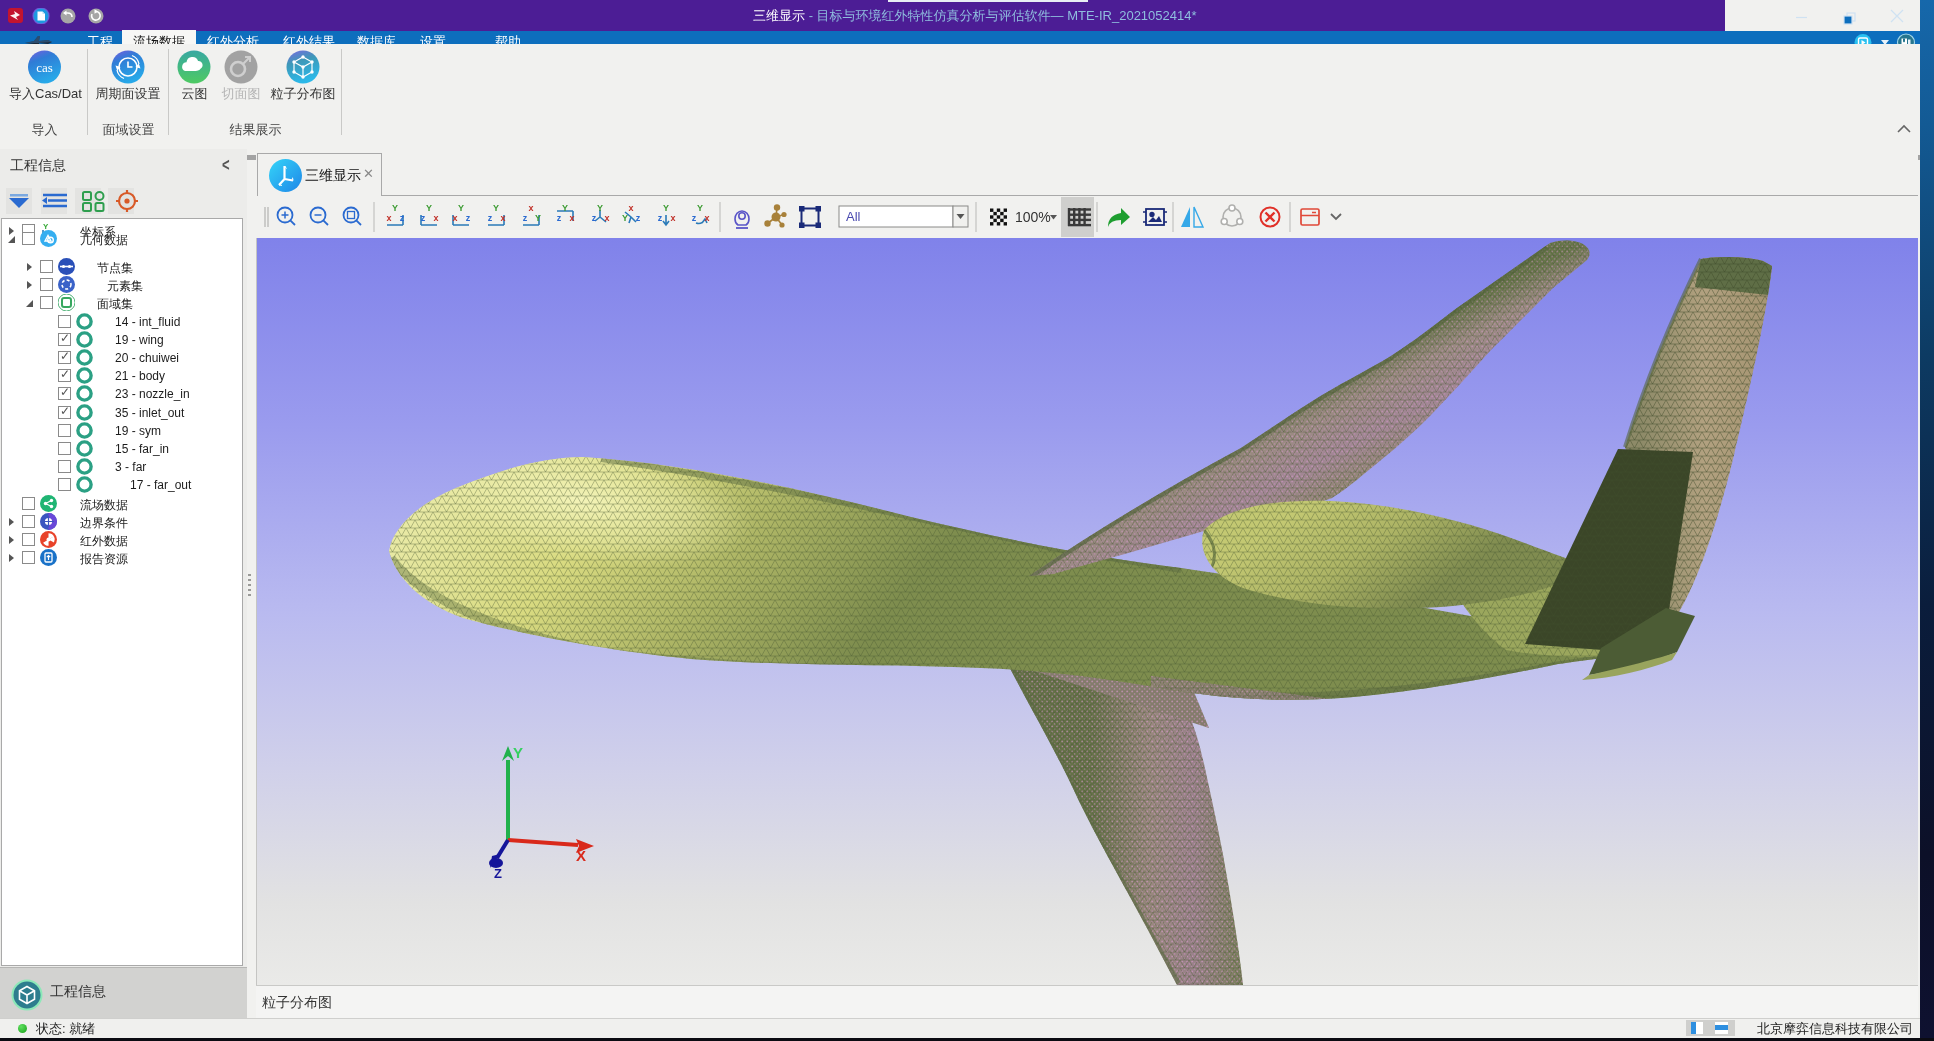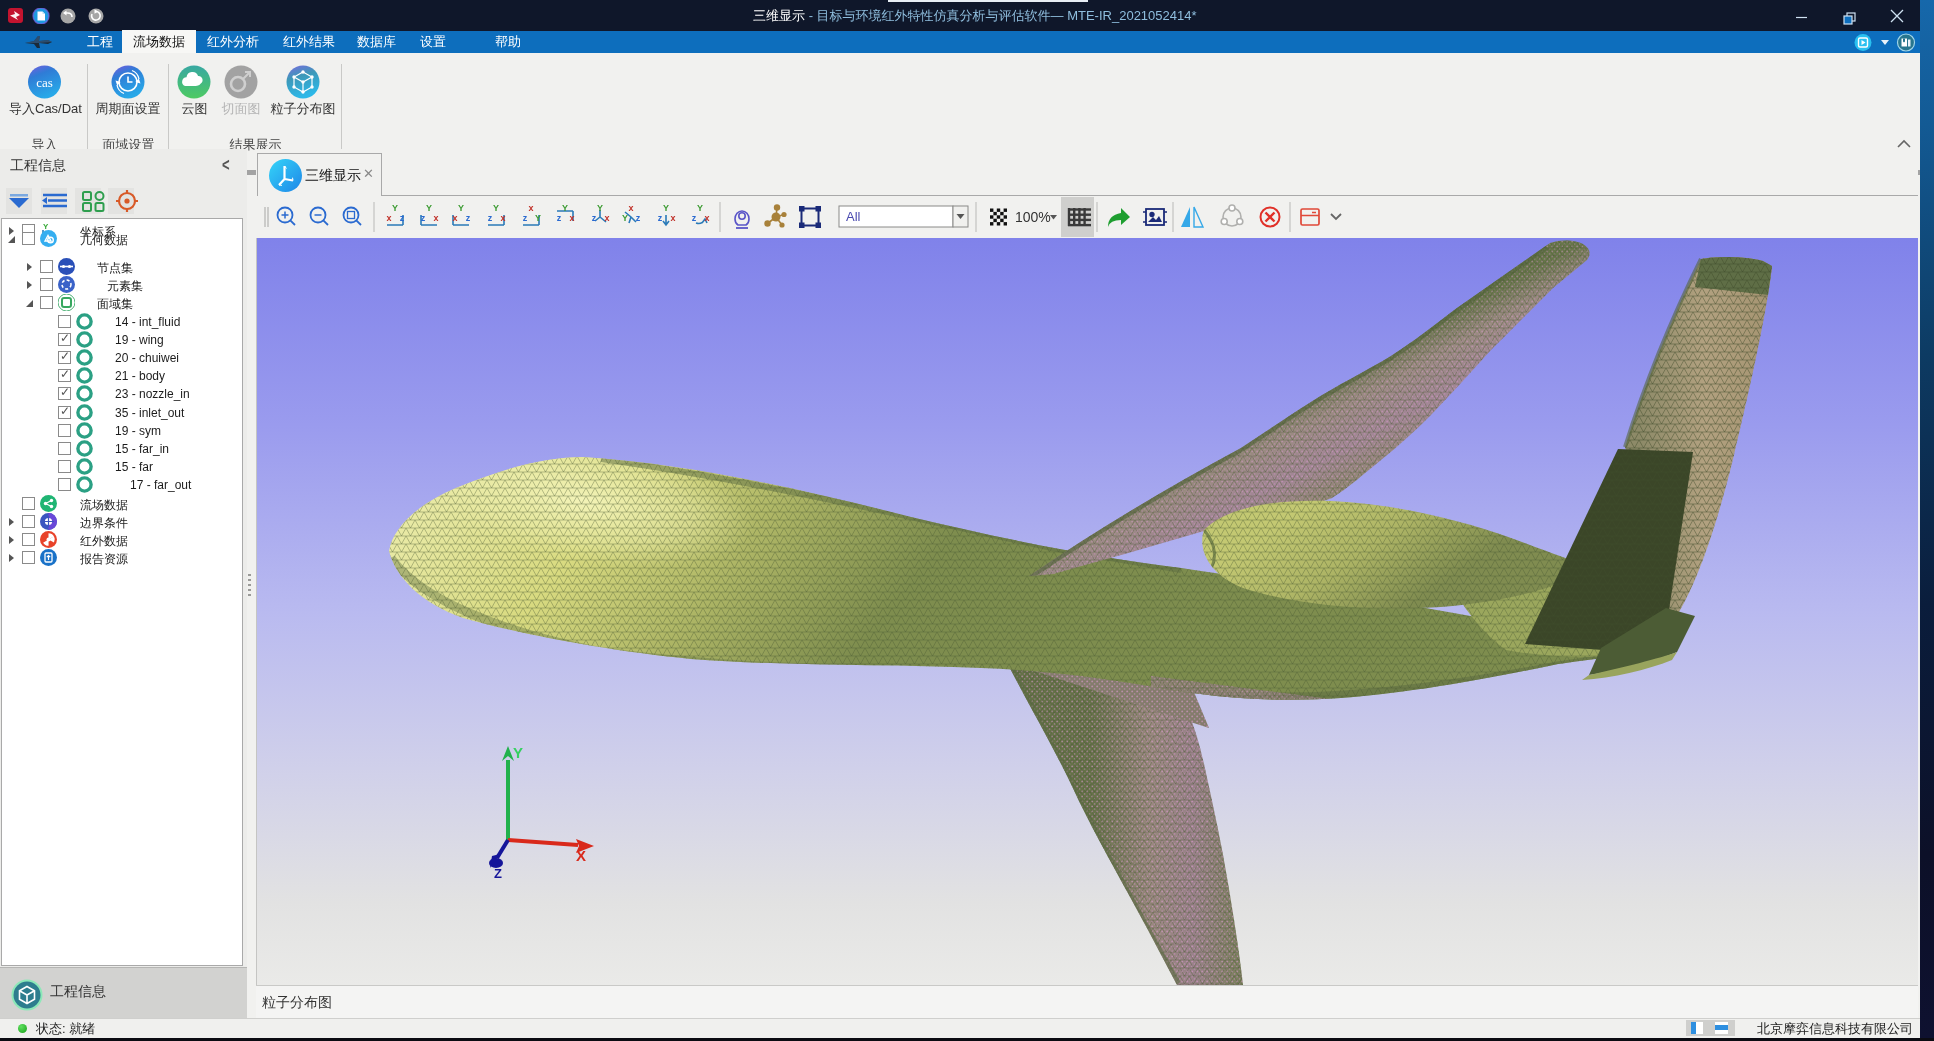--- a/index.html
+++ b/index.html
@@ -1,25 +1,25 @@
 <!DOCTYPE html>
 <html><head>
 <meta charset="utf-8">
 <style>
 * { margin:0; padding:0; box-sizing:border-box; }
 html,body { width:1934px; height:1041px; overflow:hidden; }
 body { font-family:"Liberation Sans",sans-serif; position:relative; background:#f1f1ef; }
 .abs { position:absolute; }
 
-#titlebar { left:0; top:0; width:1920px; height:31px; background:#0f172a;text-decoration:underline; }
+#titlebar { left:0; top:0; width:1725px; height:31px; background:#4c1d95;text-decoration:underline; }
 #menubar { left:0; top:31px; width:1920px; height:22px; background:#0d6ebd; }
 .mtab { position:absolute; top:0; height:22px; color:#fff; font-size:13px; line-height:22px; }
 #mtab-sel { position:absolute; left:122px; top:-1px; width:74px; height:23px; background:#f7f7f5; color:#111; font-size:13px; line-height:23px; text-align:center; }
 
-#ribbon { left:0; top:59px; width:1920px; height:116px; background:#f1f1ef; border-bottom:5px solid #a3a3a3; }
+#ribbon { left:0; top:44px; width:1920px; height:116px; background:#f1f1ef; border-bottom:5px solid #a3a3a3; }
 .rsep { position:absolute; top:5px; width:1px; height:86px; background:#c9c9c7; }
 .rlabel { position:absolute; top:41px; font-size:13px; color:#333; text-align:center; white-space:nowrap; }
 .rgroup { position:absolute; top:77px; font-size:13px; color:#444; text-align:center; white-space:nowrap; }
 
 #lpanel { left:0; top:149px; width:247px; height:871px; background:#ececea; }
 #lp-title { position:absolute; left:10px; top:8px; font-size:14px; color:#333; }
 #lp-collapse { position:absolute; left:222px; top:8px; font-size:13px; color:#555; font-weight:bold; transform:scaleY(1.4); }
 .lp-btn { position:absolute; top:39px; width:26px; height:26px; background:#e3e3e1; }
 #treebox { position:absolute; left:1px; top:69px; width:242px; height:748px; background:#fff; border:1px solid #a9a9a9; overflow:hidden; }
 .trow { position:absolute; left:0; width:240px; height:18px; font-size:12px; color:#1c1c1c; }
@@ -284,21 +284,21 @@
         <svg class="abs" style="left:74px;top:0" width="17" height="17" viewBox="0 0 17 17">
           <circle cx="8.5" cy="8.5" r="6.6" fill="none" stroke="#2ba084" stroke-width="3.4"></circle>
         </svg>
         <div class="ttext" style="left:113px">15 - far_in</div>
       </div>
 <div class="trow" style="top:239.1px">
         <div class="tcb" style="left:56px"></div>
         <svg class="abs" style="left:74px;top:0" width="17" height="17" viewBox="0 0 17 17">
           <circle cx="8.5" cy="8.5" r="6.6" fill="none" stroke="#2ba084" stroke-width="3.4"></circle>
         </svg>
-        <div class="ttext" style="left:113px">15 - far</div>
+        <div class="ttext" style="left:113px">3 - far</div>
       </div>
 <div class="trow" style="top:257.3px">
         <div class="tcb" style="left:56px"></div>
         <svg class="abs" style="left:74px;top:0" width="17" height="17" viewBox="0 0 17 17">
           <circle cx="8.5" cy="8.5" r="6.6" fill="none" stroke="#2ba084" stroke-width="3.4"></circle>
         </svg>
         <div class="ttext" style="left:128px">17 - far_out</div>
       </div>
 <div class="trow" style="top:275.5px">
         <div class="tcb" style="left:20px"></div>

